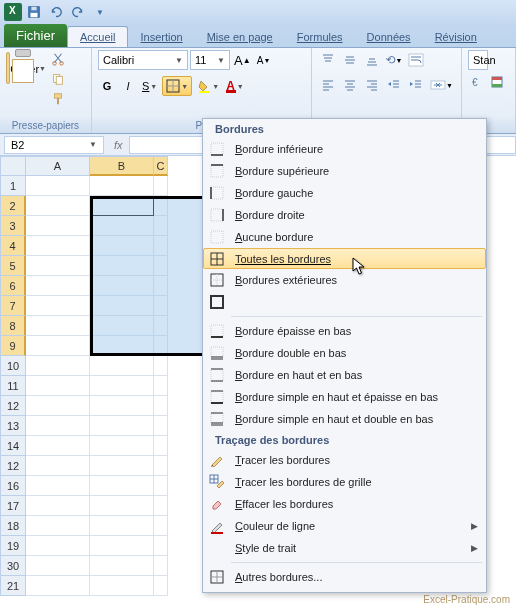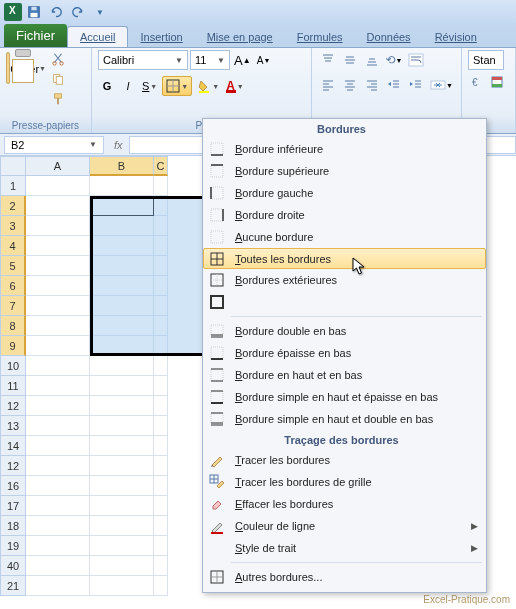--- a/index.html
+++ b/index.html
@@ -59,26 +59,26 @@
 .row-h.sel { background: #f7dfa0; border-right: 2px solid #d6a339; }
 
 .cells { position: absolute; left: 26px; top: 20px; }
 .cell-row { display: flex; }
 .cell { width: 64px; height: 20px; border-right: 1px solid #d8e1ec; border-bottom: 1px solid #d8e1ec; background: #fff; }
 .selection { position: absolute; left: 64px; top: 20px; width: 128px; height: 160px; border: 3px solid #000; background: rgba(156, 198, 237, 0.45); pointer-events: none; }
 .active-cell { position: absolute; left: 64px; top: 20px; width: 64px; height: 20px; background: #fff; border: 1px solid #000; pointer-events: none; }
 
 
 .dropdown { position: absolute; left: 202px; top: 118px; width: 285px; background: #f4f6fa; border: 1px solid #a7b8ce; box-shadow: 2px 2px 6px rgba(0,0,0,0.25); z-index: 100; padding-bottom: 4px; }
-.dd-header { font-weight: bold; font-size: 11px; color: #43587a; padding: 4px 6px 3px 0; text-align: center; }
+.dd-header { font-weight: bold; font-size: 11px; color: #43587a; padding: 4px 6px 3px 12px; }
 .dd-item { display: flex; align-items: center; height: 22px; padding: 0 8px 0 4px; gap: 8px; cursor: pointer; }
 .dd-item .ico { width: 20px; height: 18px; display: flex; align-items: center; justify-content: center; }
 .dd-item .lbl { font-size: 11px; color: #222; text-decoration: underline; text-decoration-color: transparent; }
 .dd-item .lbl::first-letter { text-decoration: underline; }
-.dd-item.hover { background: linear-gradient(#fff0c8, #ffe19a); border: 1px solid #e8b44d; border-radius: 2px; padding-left: 3px; height: 21px; }
+.dd-item.hover { background: linear-gradient(#fff0c8, #ffe19a); border: 1px solid #e8b44d; border-radius: 2px; padding-left: 3px; height: 21px; text-decoration: underline; }
 .dd-sep { height: 1px; background: #d5dde9; margin: 3px 4px 3px 28px; }
 .dd-item .sub-arrow { margin-left: auto; font-size: 9px; color: #555; }
 
 .cursor { position: absolute; left: 468px; top: 270px; z-index: 200; font-size: 14px; pointer-events: none; }
 .cursor svg { filter: drop-shadow(1px 1px 1px rgba(0,0,0,0.4)); }
 
 .watermark { position: absolute; right: 6px; bottom: 4px; font-size: 10px; color: #b59a6b; text-shadow: 0 1px 0 #fff; }
 
 
 svg.ico16 { width: 16px; height: 16px; }
@@ -316,21 +316,21 @@
             </svg>
             <span style="font-size:7px;">▼</span>
           </div>
       </div>
     </div>
     <div class="ribbon-group-label">&nbsp;</div>
   </div>
 
   <div class="ribbon-group" style="flex:1;">
     <div class="group-body" style="flex-direction:column;align-items:flex-start;gap:2px;">
-      <div class="combo" style="width:36px;justify-content:flex-start;">
+      <div class="combo" style="width:20px;justify-content:flex-start;">
           <span>Stan</span>
         </div>
       <div style="display:flex;gap:2px;">
         <div class="fmt-btn">
             <svg class="ico14" viewBox="0 0 14 14">
               <text x="2" y="11" font-size="10" fill="#5a7aa5">€</text>
             </svg>
           </div>
         <div class="fmt-btn">
             <svg class="ico14" viewBox="0 0 14 14">
@@ -374,21 +374,21 @@
       <div class="row-h">10</div>
       <div class="row-h">11</div>
       <div class="row-h">12</div>
       <div class="row-h">13</div>
       <div class="row-h">14</div>
       <div class="row-h">12</div>
       <div class="row-h">16</div>
       <div class="row-h">17</div>
       <div class="row-h">18</div>
       <div class="row-h">19</div>
-      <div class="row-h">40</div>
+      <div class="row-h">30</div>
       <div class="row-h">21</div>
     </div>
   <div class="cells" id="cells">
       <div class="cell-row">
         <div class="cell"></div>
         <div class="cell"></div>
         <div class="cell" style="width: 14px;"></div>
       </div>
       <div class="cell-row">
         <div class="cell"></div>
@@ -568,35 +568,35 @@
       <span class="ico">
         <svg class="ico16" viewBox="0 0 16 16">
           <rect x="2" y="2" width="12" height="12" fill="none" stroke="#333" stroke-width="2"></rect>
         </svg>
       </span>
     </div>
   <div class="dd-sep"></div>
   <div class="dd-item">
       <span class="ico">
         <svg class="ico16" viewBox="0 0 16 16">
+          <rect x="2" y="2" width="12" height="12" fill="none" stroke="#ccc" stroke-dasharray="1 1"></rect>
+          <line x1="2" y1="14" x2="14" y2="14" stroke="#333" stroke-width="2"></line>
+        </svg>
+      </span>
+      <span class="lbl">Bordure épaisse en bas</span>
+    </div>
+  <div class="dd-item">
+      <span class="ico">
+        <svg class="ico16" viewBox="0 0 16 16">
           <rect x="2" y="2" width="12" height="10" fill="none" stroke="#ccc" stroke-dasharray="1 1"></rect>
           <line x1="2" y1="12" x2="14" y2="12" stroke="#333"></line>
           <line x1="2" y1="14" x2="14" y2="14" stroke="#333"></line>
         </svg>
       </span>
       <span class="lbl">Bordure double en bas</span>
-    </div>
-  <div class="dd-item">
-      <span class="ico">
-        <svg class="ico16" viewBox="0 0 16 16">
-          <rect x="2" y="2" width="12" height="12" fill="none" stroke="#ccc" stroke-dasharray="1 1"></rect>
-          <line x1="2" y1="14" x2="14" y2="14" stroke="#333" stroke-width="2"></line>
-        </svg>
-      </span>
-      <span class="lbl">Bordure épaisse en bas</span>
     </div>
   <div class="dd-item">
       <span class="ico">
         <svg class="ico16" viewBox="0 0 16 16">
           <rect x="2" y="2" width="12" height="12" fill="none" stroke="#ccc" stroke-dasharray="1 1"></rect>
           <line x1="2" y1="2" x2="14" y2="2" stroke="#333"></line>
           <line x1="2" y1="14" x2="14" y2="14" stroke="#333"></line>
         </svg>
       </span>
       <span class="lbl">Bordure en haut et en bas</span>

